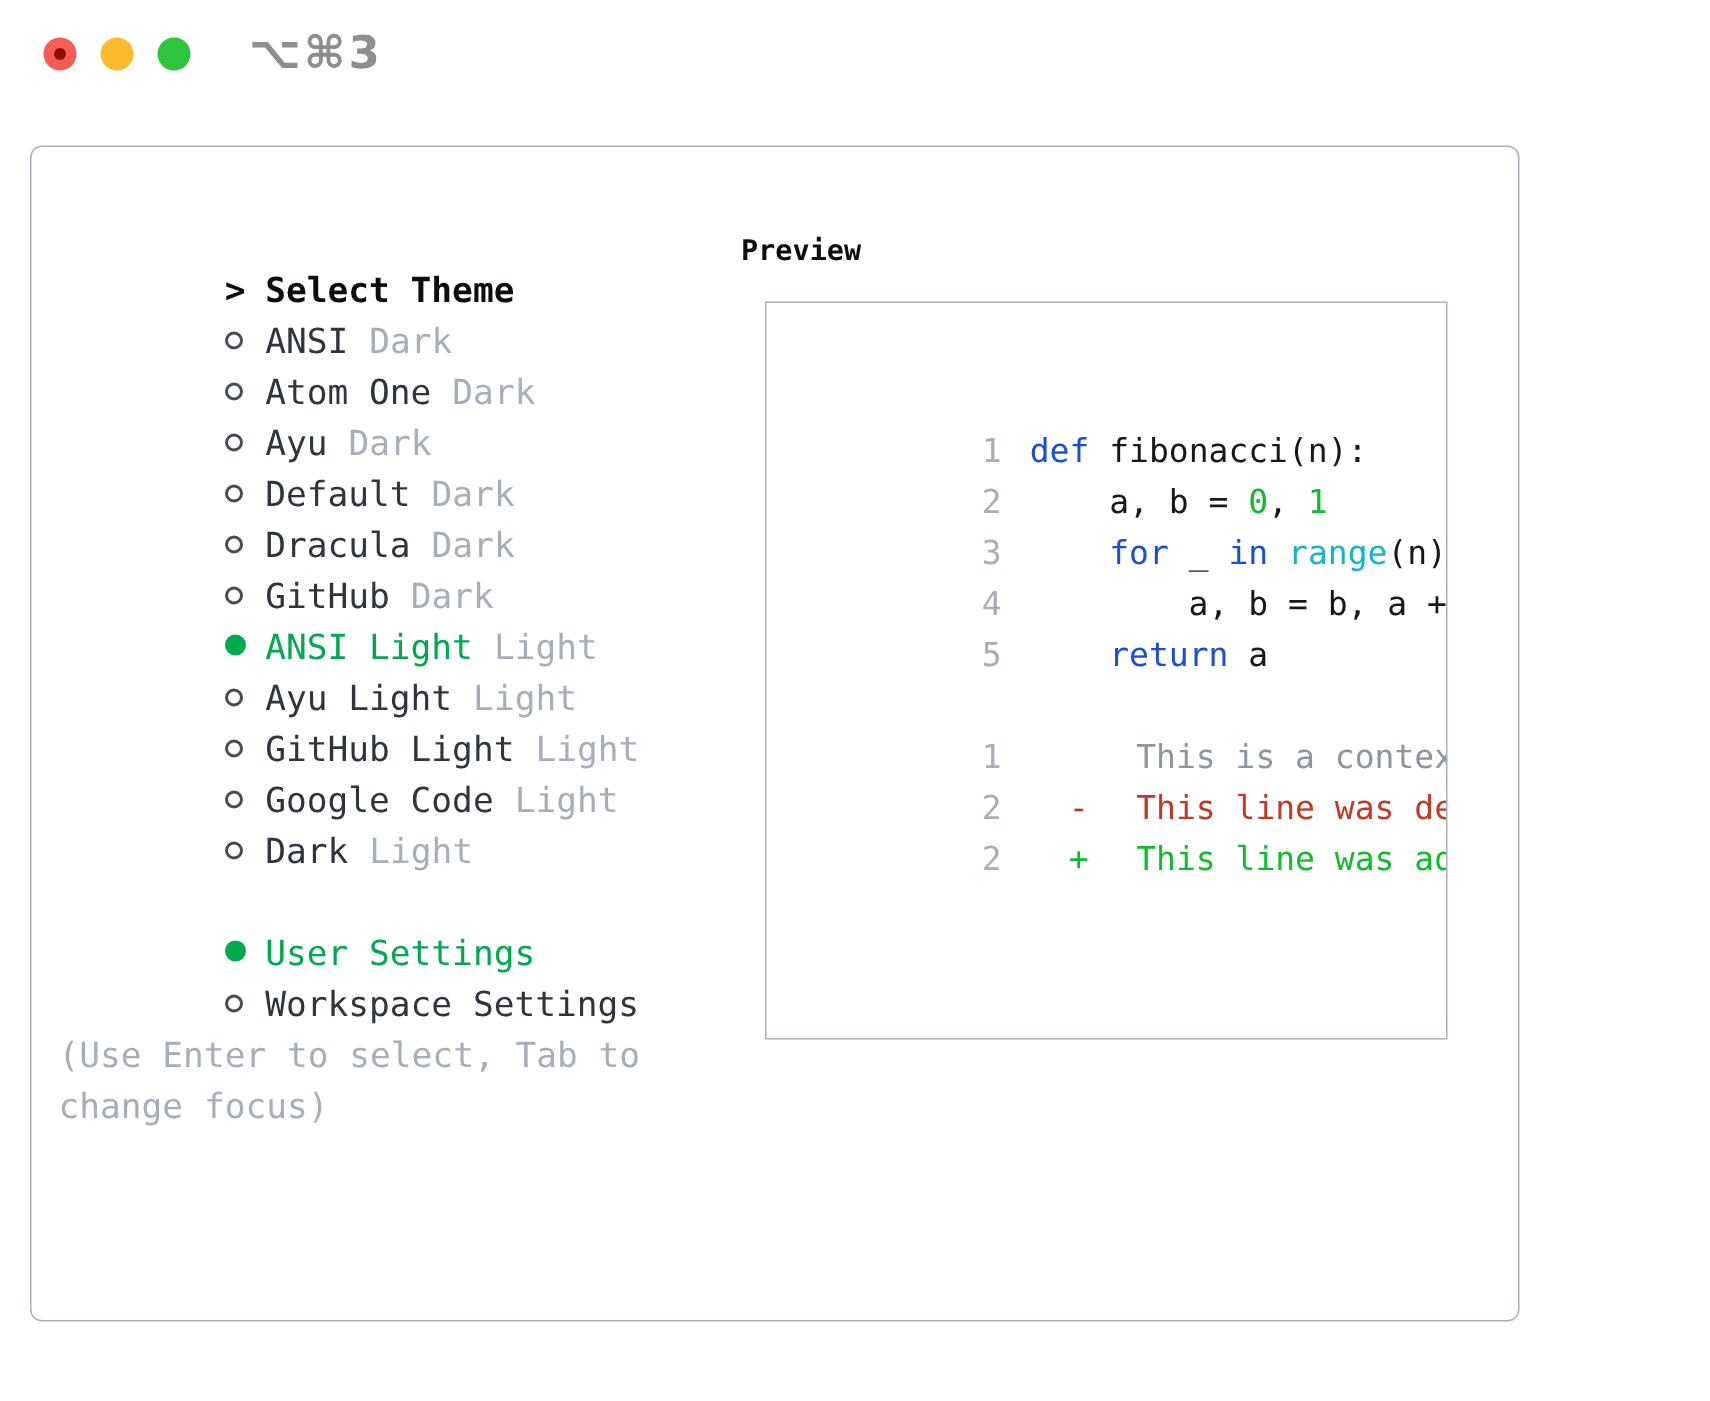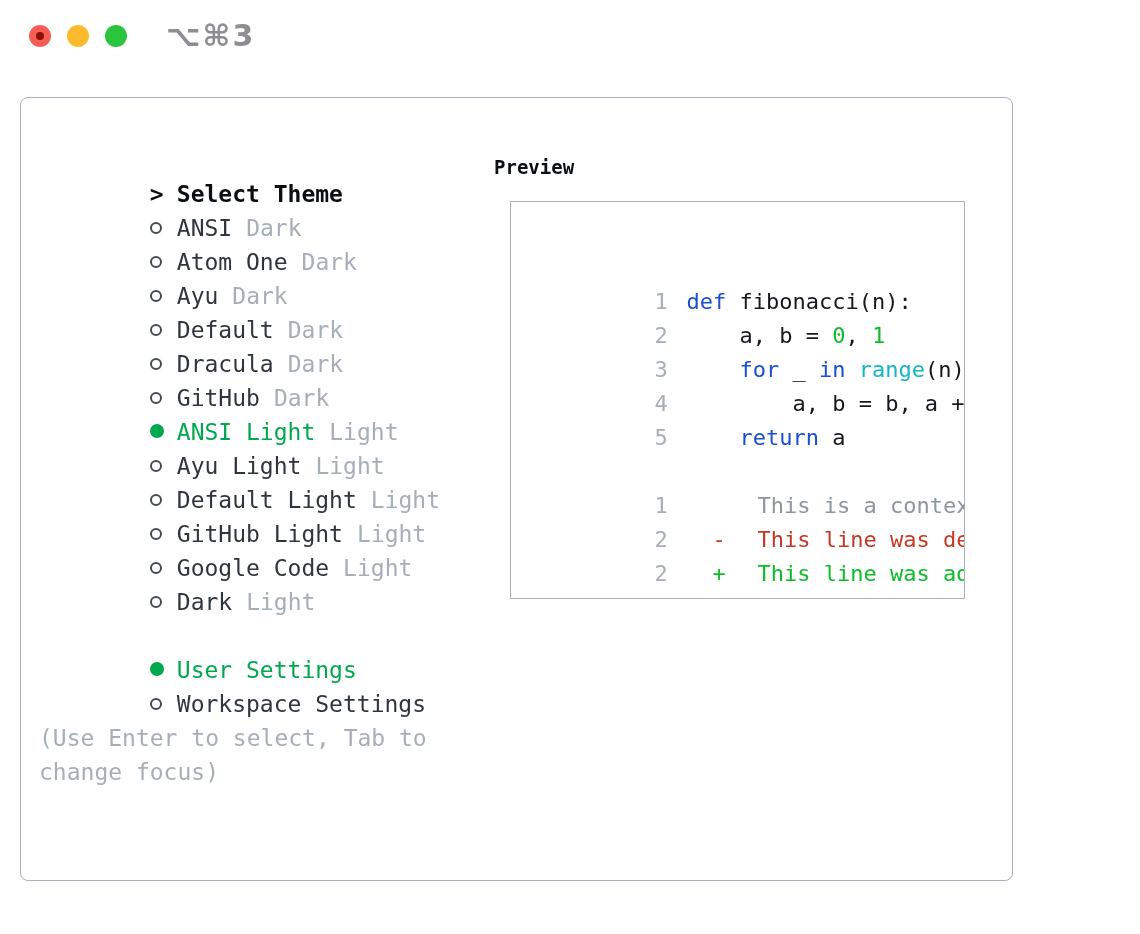--- a/index.html
+++ b/index.html
@@ -60,21 +60,21 @@
   .help-text{
     width:420px;color:#a6aeb8;line-height:34px;font-size:23px;
     white-space:normal;word-wrap:break-word;
   }
   
   .preview-title{
     position:absolute;left:473px;top:52px;height:34px;line-height:34px;
     font-size:19px;font-weight:700;color:#0b0e11;
   }
   .preview-box{
-    position:absolute;left:489px;top:103px;width:455px;height:398px;
+    position:absolute;left:489px;top:103px;width:455px;height:492px;
     border:1.5px solid #a8b0bb;background:#ffffff;box-sizing:border-box;
     overflow:hidden;
   }
   .code-area{padding:49px 0 0 11px;font-size:22px;}
   .cline,.dline{height:34px;line-height:34px;white-space:pre;}
   .ln{display:inline-block;width:32px;color:#a6aeb8;}
   .dnum{display:inline-block;width:58px;color:#a6aeb8;}
   .dmark{display:inline-block;width:45px;}
   .seg[data-kind="plain"]{color:#15181d;}
   .seg[data-kind="kw"]{color:#1b4ed6;}
@@ -120,23 +120,20 @@
         <span class="bullet-cell"><span class="radio"></span></span><span class="name">Dracula</span><span class="variant">Dark</span>
       </div>
       <div class="row theme-row" data-state="unselected">
         <span class="bullet-cell"><span class="radio"></span></span><span class="name">GitHub</span><span class="variant">Dark</span>
       </div>
       <div class="row theme-row" data-state="selected">
         <span class="bullet-cell"><span class="radio"></span></span><span class="name">ANSI Light</span><span class="variant">Light</span>
       </div>
       <div class="row theme-row" data-state="unselected">
         <span class="bullet-cell"><span class="radio"></span></span><span class="name">Ayu Light</span><span class="variant">Light</span>
-      </div>
-      <div class="row theme-row" data-state="unselected">
-        <span class="bullet-cell"><span class="radio"></span></span><span class="name">Default Light</span><span class="variant">Light</span>
       </div>
       <div class="row theme-row" data-state="unselected">
         <span class="bullet-cell"><span class="radio"></span></span><span class="name">GitHub Light</span><span class="variant">Light</span>
       </div>
       <div class="row theme-row" data-state="unselected">
         <span class="bullet-cell"><span class="radio"></span></span><span class="name">Google Code</span><span class="variant">Light</span>
       </div>
       <div class="row theme-row" data-state="unselected">
         <span class="bullet-cell"><span class="radio"></span></span><span class="name">Dark</span><span class="variant">Light</span>
       </div>

